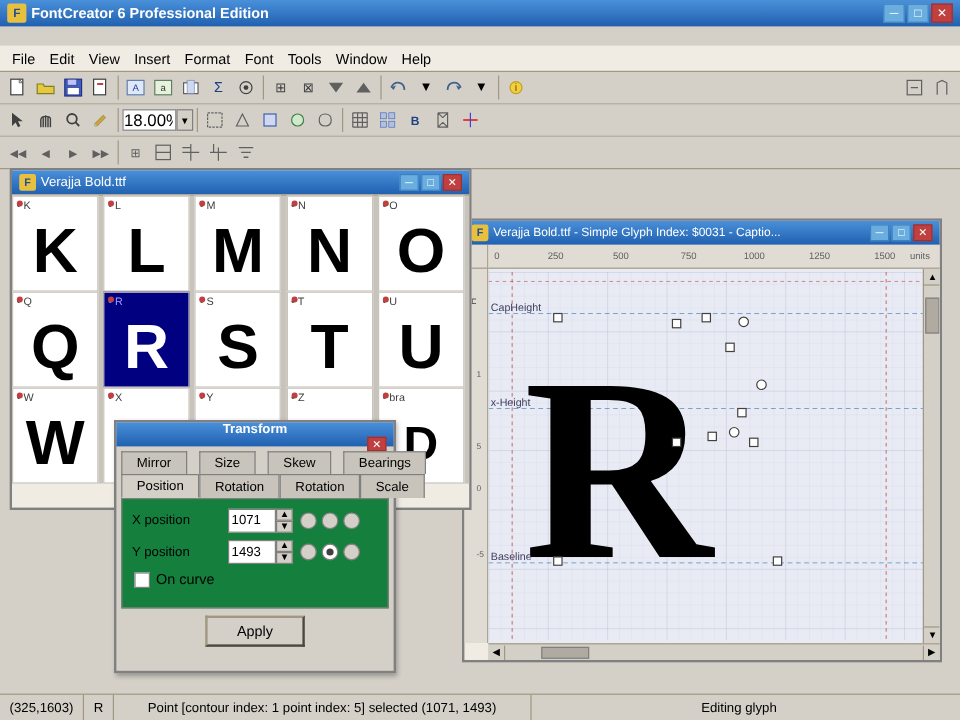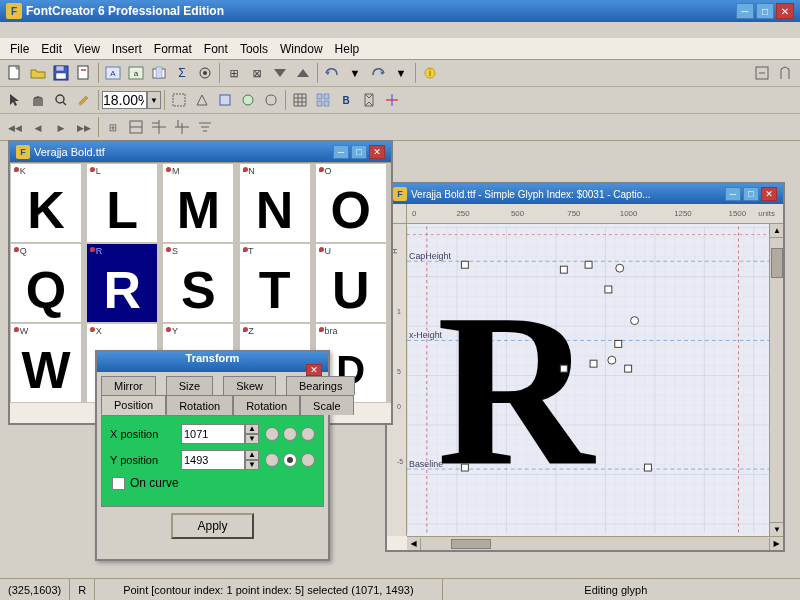--- a/index.html
+++ b/index.html
@@ -44,24 +44,24 @@
     .glyph-letter { font-size: 52px; font-weight: bold; text-align: center; line-height: 1; flex: 1; display: flex; align-items: center; justify-content: center; color: black; }
     
     
     .transform-dialog { position: absolute; left: 95px; top: 350px; width: 235px; background: #d4d0c8; border: 2px solid #808080; box-shadow: 2px 2px 4px rgba(0,0,0,0.3); z-index: 20; }
     .transform-title { background: linear-gradient(to bottom, #4a90d9, #2060b0); color: white; height: 20px; display: flex; align-items: center; padding: 0 6px; font-size: 11px; font-weight: bold; flex-direction: column; }
     .transform-close { margin-left: auto; width: 16px; height: 14px; background: #c04040; border: 1px solid #a03030; color: white; font-size: 9px; cursor: pointer; display: flex; align-items: center; justify-content: center; }
     .transform-tabs-row1 { display: flex; gap: 10px; padding: 4px 4px 0; }
     .transform-tabs-row2 { display: flex; gap: 0; padding: 0 4px; }
     .transform-tab { padding: 3px 12px; background: #c8c4bc; border: 1px solid #808080; font-size: 11px; cursor: pointer; border-bottom: none; }
     .transform-tab.active { background: #d4d0c8; border-bottom: 1px solid #d4d0c8; font-weight: normal; z-index: 1; }
-    .transform-content { background: #22c55e; border: 1px solid #808080; margin: 0 4px; padding: 8px; }
+    .transform-content { background: #15803d; border: 1px solid #808080; margin: 0 4px; padding: 8px; }
     .form-row { display: flex; align-items: center; margin-bottom: 6px; }
     .form-label { width: 80px; font-size: 11px; }
-    .form-input { width: 64px; height: 20px; border: 1px solid #808080; background: white; font-size: 11px; padding: 0 2px; }
+    .form-input { width: 40px; height: 20px; border: 1px solid #808080; background: white; font-size: 11px; padding: 0 2px; }
     .spin-btns { display: flex; flex-direction: column; }
     .spin-btn { width: 14px; height: 10px; background: #d4d0c8; border: 1px solid #808080; font-size: 8px; cursor: pointer; display: flex; align-items: center; justify-content: center; line-height: 1; }
     .radio-group { display: flex; gap: 4px; margin-left: 6px; }
     .radio-circle { width: 14px; height: 14px; border: 1px solid #808080; border-radius: 50%; background: #d4d0c8; cursor: pointer; display: flex; align-items: center; justify-content: center; }
     .checkbox-row { display: flex; align-items: center; margin-bottom: 8px; padding-left: 2px; }
     .checkbox-box { width: 13px; height: 13px; border: 1px solid #808080; background: white; margin-right: 5px; cursor: pointer; }
     .apply-btn { background: #d4d0c8; border: 2px outset #a09880; padding: 4px 24px; font-size: 12px; cursor: pointer; margin: 0 auto; display: block; }
     .transform-footer { padding: 6px 8px 20px; display: flex; justify-content: flex-start; }
     
     

